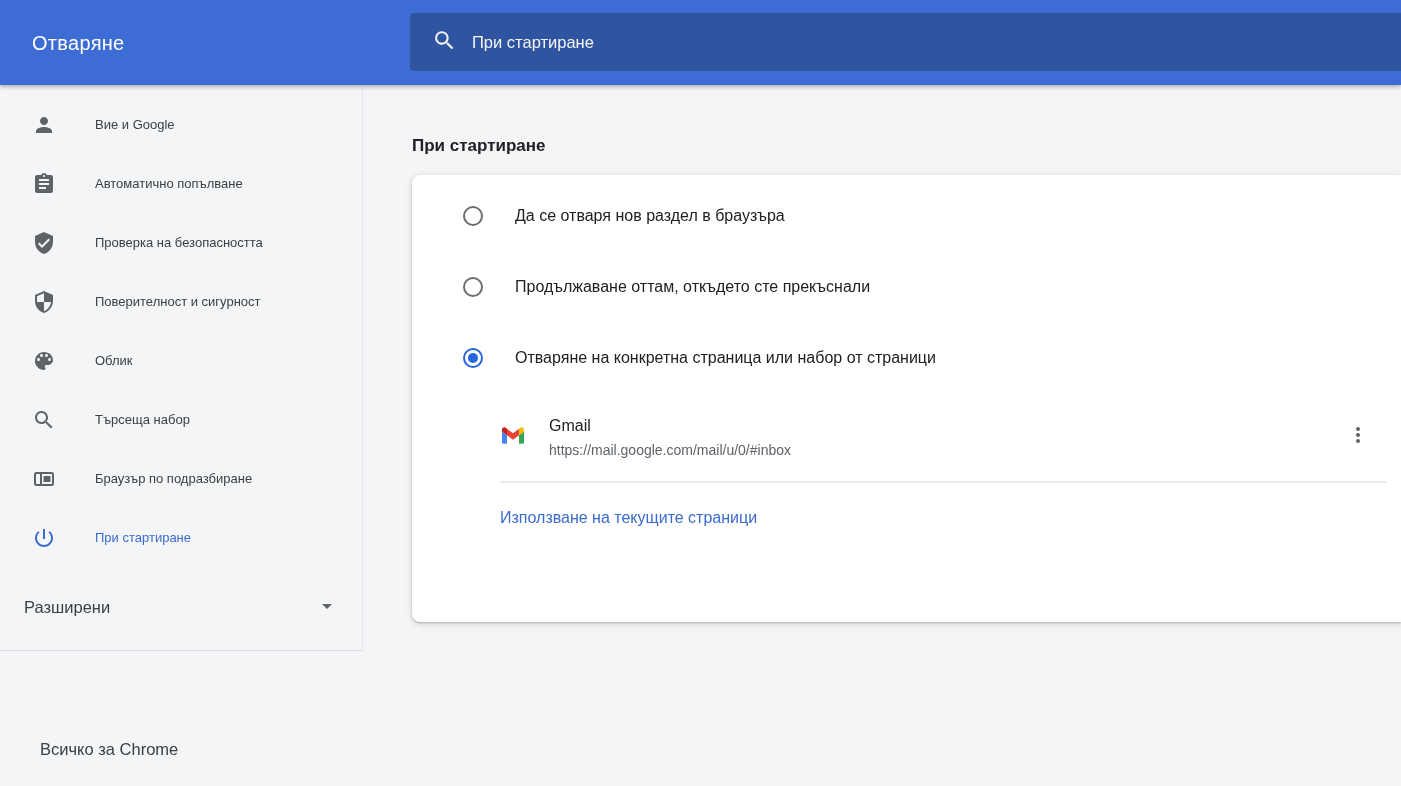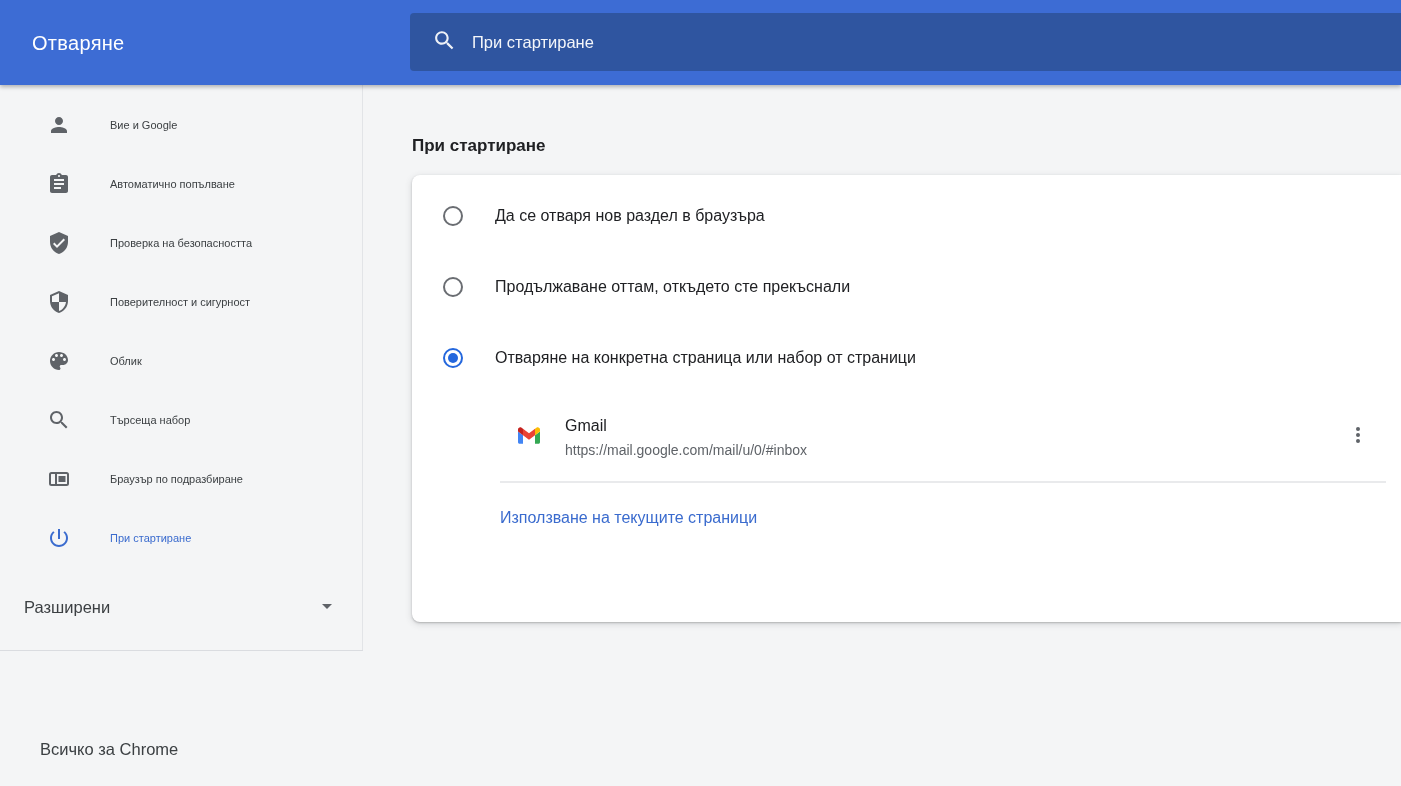--- a/index.html
+++ b/index.html
@@ -33,22 +33,22 @@
     background:transparent; border:none; outline:none;
     color:rgba(255,255,255,.95); font-size:16.5px; margin-left:15px;
     width:820px; font-family:inherit;
   }
 
   
   .sidebar { position:absolute; top:85px; left:0; width:363px; bottom:0; }
   .sidebar-rail { position:absolute; top:0; right:0; width:1px; height:565px; background:#e2e4e7; }
   .nav-item {
     position:absolute; left:0; width:363px; height:59px;
-    display:flex; align-items:center; padding-left:47px;
-    cursor:pointer; color:#3c4043; font-size:11px; font-weight:500;
+    display:flex; align-items:center; padding-left:32px;
+    cursor:pointer; color:#3c4043; font-size:13px; font-weight:500;
   }
   .nav-item .ic { flex:none; width:24px; height:24px; }
   .nav-item .ic svg { display:block; }
   .nav-label { margin-left:39px; white-space:nowrap; }
   .nav-item.selected { color:#3a6bce; }
   .advanced-row {
     position:absolute; top:493px; left:0; width:363px; height:59px;
     display:flex; align-items:center; justify-content:space-between;
     padding-left:24px; padding-right:24px;
     color:#3c4043; font-size:16.5px; font-weight:500; cursor:pointer;
@@ -70,35 +70,35 @@
   .main-heading {
     position:absolute; left:412px; top:136px;
     font-size:17px; font-weight:700; color:#202124;
   }
   .card {
     position:absolute; left:412px; top:175px; width:989px; height:447px;
     background:#ffffff; border-radius:8px 0 0 8px;
     box-shadow:0 1px 2px rgba(60,64,67,.3), 0 2px 6px 1px rgba(60,64,67,.13);
   }
   .radio-row {
-    height:71px; display:flex; align-items:center; padding-left:31px; cursor:pointer;
+    height:71px; display:flex; align-items:center; padding-left:31px; cursor:pointer;margin-left:20px;
   }
   .radio-row.first { margin-top:5px; }
   .radio-outer {
     width:20px; height:20px; border:2px solid #6a6d72; border-radius:50%;
     flex:none; position:relative;
   }
   .radio-row.selected .radio-outer { border-color:#2467dd; }
   .radio-row.selected .radio-outer::after {
     content:""; position:absolute; left:3px; top:3px; width:10px; height:10px;
     background:#2467dd; border-radius:50%;
   }
   .radio-label { margin-left:32px; font-size:16px; color:#202124; white-space:nowrap; }
 
-  .page-row { height:88px; display:flex; align-items:center; padding-left:90px; position:relative;margin-left:16px; }
+  .page-row { height:88px; display:flex; align-items:center; padding-left:90px; position:relative; }
   .gmail-ic { flex:none; }
   .page-text { margin-left:25px; }
   .page-title { font-size:16px; color:#202124; }
   .page-url { font-size:14px; color:#5f6368; margin-top:7px;text-align:right; }
   .more-btn {
     position:absolute; right:25px; top:50%; transform:translateY(-50%);
     width:36px; height:36px; border-radius:50%;
     display:flex; align-items:center; justify-content:center; cursor:pointer;
   }
   .row-divider { height:1px; background:#e9eaec; margin-left:88px; margin-right:15px; }

